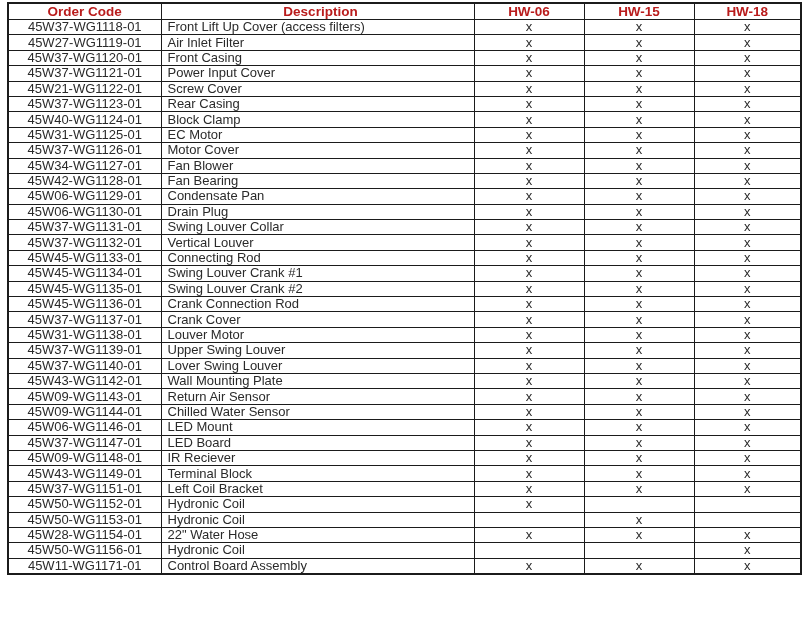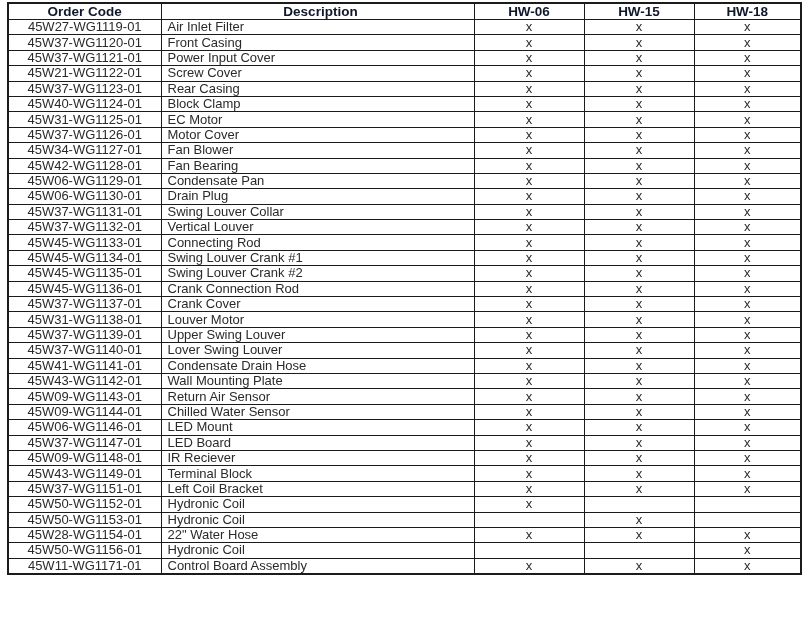--- a/index.html
+++ b/index.html
@@ -34,21 +34,21 @@
     overflow: hidden;
     white-space: nowrap;
     vertical-align: middle;
   }
   table.parts thead th {
     font-weight: bold;
     font-size: 13.5px;
     height: 15px;
     line-height: 15px;
     text-align: center;
-    color: #0f172a;
+    color: #b91c1c;
   }
   table.parts tbody td {
     font-size: 13px;
     height: 14.4px;
     line-height: 14px;
   }
   .col-code  { text-align: center; }
   .col-desc  { text-align: left; padding-left: 6px !important; }
   .col-mark  { text-align: center; }
 </style>
@@ -68,20 +68,27 @@
       <tr>
         <th class="col-code">Order Code</th>
         <th class="col-desc">Description</th>
         <th class="col-mark">HW-06</th>
         <th class="col-mark">HW-15</th>
         <th class="col-mark">HW-18</th>
       </tr>
     </thead>
     <tbody id="rows">
         <tr>
+          <td class="col-code">45W37-WG1118-01</td>
+          <td class="col-desc">Front Lift Up Cover (access filters)</td>
+          <td class="col-mark">x</td>
+          <td class="col-mark">x</td>
+          <td class="col-mark">x</td>
+        </tr>
+        <tr>
           <td class="col-code">45W27-WG1119-01</td>
           <td class="col-desc">Air Inlet Filter</td>
           <td class="col-mark">x</td>
           <td class="col-mark">x</td>
           <td class="col-mark">x</td>
         </tr>
         <tr>
           <td class="col-code">45W37-WG1120-01</td>
           <td class="col-desc">Front Casing</td>
           <td class="col-mark">x</td>
@@ -217,27 +224,20 @@
         <tr>
           <td class="col-code">45W37-WG1139-01</td>
           <td class="col-desc">Upper Swing Louver</td>
           <td class="col-mark">x</td>
           <td class="col-mark">x</td>
           <td class="col-mark">x</td>
         </tr>
         <tr>
           <td class="col-code">45W37-WG1140-01</td>
           <td class="col-desc">Lover Swing Louver</td>
-          <td class="col-mark">x</td>
-          <td class="col-mark">x</td>
-          <td class="col-mark">x</td>
-        </tr>
-        <tr>
-          <td class="col-code">45W41-WG1141-01</td>
-          <td class="col-desc">Condensate Drain Hose</td>
           <td class="col-mark">x</td>
           <td class="col-mark">x</td>
           <td class="col-mark">x</td>
         </tr>
         <tr>
           <td class="col-code">45W43-WG1142-01</td>
           <td class="col-desc">Wall Mounting Plate</td>
           <td class="col-mark">x</td>
           <td class="col-mark">x</td>
           <td class="col-mark">x</td>

